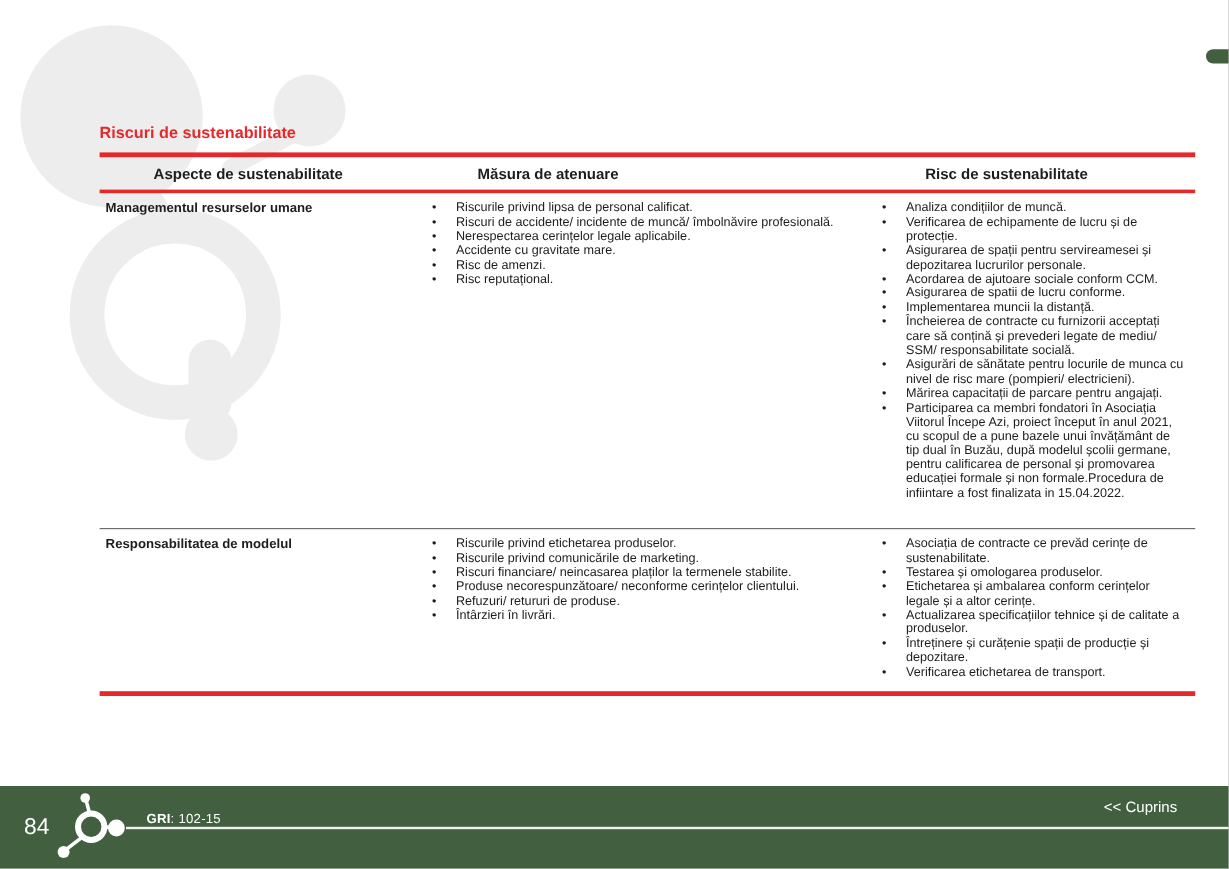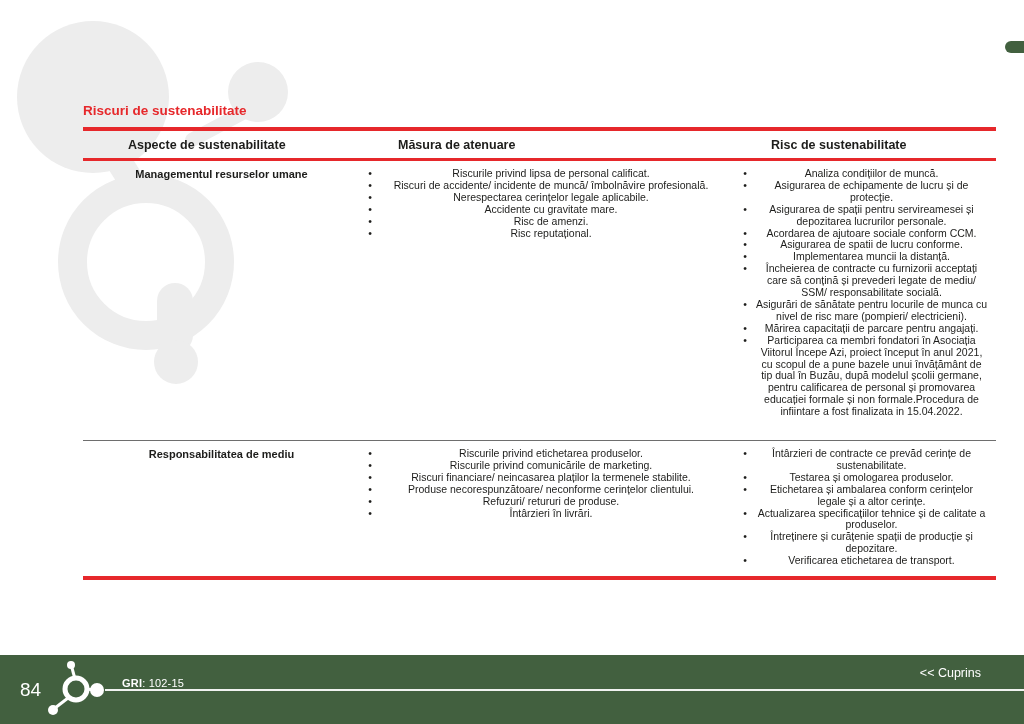--- a/index.html
+++ b/index.html
@@ -29,21 +29,21 @@
   .doc-title{font-size:13.5px;font-weight:bold;margin:0 0 9px 0;}
   .rule{width:100%;height:3.5px;}
   .rule-thin{width:100%;height:1px;background:#6e6e6e;}
   .grid-row{
     display:grid;
     grid-template-columns:272px 375px 266px;
     column-gap:0;
   }
   .header-row{padding:7px 0 6px 0;}
   .header-cell{font-size:12.5px;font-weight:bold;padding-left:5px;margin-left:40px;}
-  .data-row{padding:7px 0 9px 0;text-align:center;}
+  .data-row{padding:7px 0 9px 0;}
   .row-1{min-height:263px;}
   .row-2{min-height:119px;}
   .aspect-cell{font-size:11px;font-weight:bold;padding-left:5px;line-height:1.18;}
   .list-cell{padding-left:2px;padding-right:8px;}
   .bullet-item{display:flex;font-size:10.5px;line-height:1.135;}
   .bullet{flex:0 0 20px;padding-left:3px;font-size:10.5px;}
   .bullet-text{flex:1 1 auto;}
   
   .footer{
     position:absolute;left:0;bottom:0;width:1024px;height:69px;
@@ -121,21 +121,21 @@
               <span class="bullet-text">Risc reputațional.</span>
             </div>
           </div>
         <div class="list-cell">
             <div class="bullet-item">
               <span class="bullet">•</span>
               <span class="bullet-text">Analiza condițiilor de muncă.</span>
             </div>
             <div class="bullet-item">
               <span class="bullet">•</span>
-              <span class="bullet-text">Asigurarea de echipamente de lucru și de protecție.</span>
+              <span class="bullet-text">Verificarea de echipamente de lucru și de protecție.</span>
             </div>
             <div class="bullet-item">
               <span class="bullet">•</span>
               <span class="bullet-text">Asigurarea de spații pentru servireamesei și depozitarea lucrurilor personale.</span>
             </div>
             <div class="bullet-item">
               <span class="bullet">•</span>
               <span class="bullet-text">Acordarea de ajutoare sociale conform CCM.</span>
             </div>
             <div class="bullet-item">
@@ -161,21 +161,21 @@
             <div class="bullet-item">
               <span class="bullet">•</span>
               <span class="bullet-text">Participarea ca membri fondatori în Asociația Viitorul Începe Azi, proiect început în anul 2021, cu scopul de a pune bazele unui învățământ de tip dual în Buzău, după modelul școlii germane, pentru calificarea de personal și promovarea educației formale și non formale.Procedura de infiintare a fost finalizata in 15.04.2022.</span>
             </div>
           </div>
       </div>
 
       <div class="rule-thin"></div>
 
       <div class="grid-row data-row row-2">
-        <div class="aspect-cell">Responsabilitatea de mediu</div>
+        <div class="aspect-cell">Responsabilitatea de modelul</div>
         <div class="list-cell">
             <div class="bullet-item">
               <span class="bullet">•</span>
               <span class="bullet-text">Riscurile privind etichetarea produselor.</span>
             </div>
             <div class="bullet-item">
               <span class="bullet">•</span>
               <span class="bullet-text">Riscurile privind comunicările de marketing.</span>
             </div>
             <div class="bullet-item">
@@ -191,21 +191,21 @@
               <span class="bullet-text">Refuzuri/ retururi de produse.</span>
             </div>
             <div class="bullet-item">
               <span class="bullet">•</span>
               <span class="bullet-text">Întârzieri în livrări.</span>
             </div>
           </div>
         <div class="list-cell">
             <div class="bullet-item">
               <span class="bullet">•</span>
-              <span class="bullet-text">Întârzieri de contracte ce prevăd cerințe de sustenabilitate.</span>
+              <span class="bullet-text">Asociația de contracte ce prevăd cerințe de sustenabilitate.</span>
             </div>
             <div class="bullet-item">
               <span class="bullet">•</span>
               <span class="bullet-text">Testarea și omologarea produselor.</span>
             </div>
             <div class="bullet-item">
               <span class="bullet">•</span>
               <span class="bullet-text">Etichetarea și ambalarea conform cerințelor legale și a altor cerințe.</span>
             </div>
             <div class="bullet-item">

